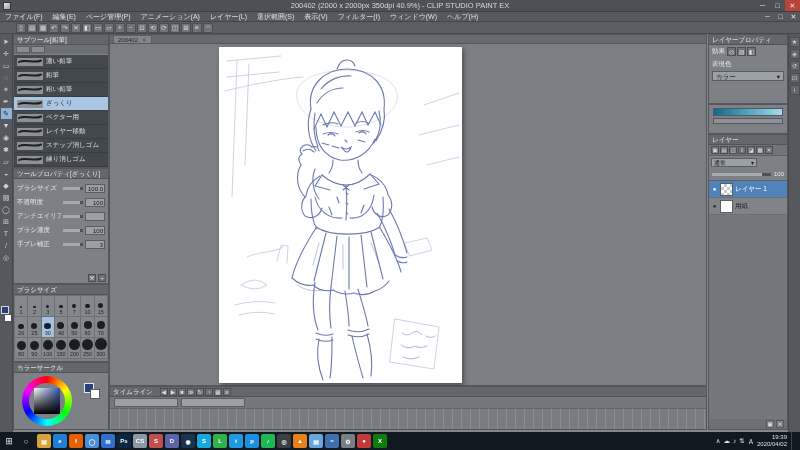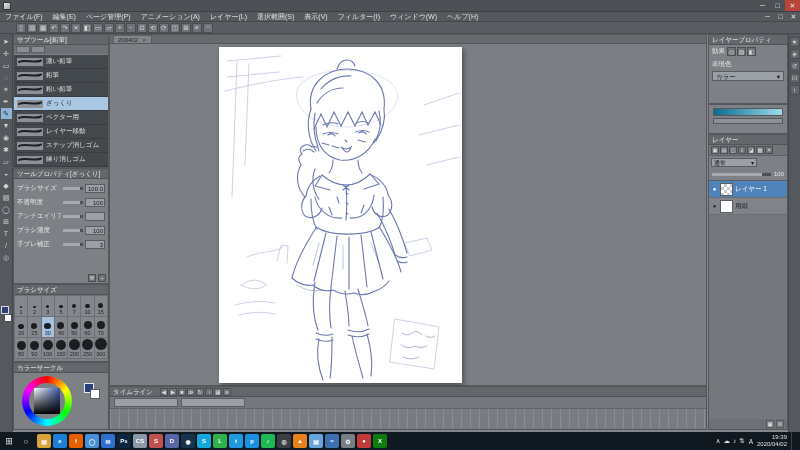--- a/index.html
+++ b/index.html
@@ -161,20 +161,21 @@
             font-size:6px; color:#fff; font-weight:bold; flex:none; }
   .tb-tray { margin-left:auto; display:flex; align-items:center; gap:4px; padding-right:5px; color:#dde1e4; font-size:6.5px; }
   .tb-clock { text-align:right; font-size:6px; line-height:7px; }
   .tb-edge { width:4px; height:18px; border-left:1px solid #3a4148; }
 </style>
 </head>
 <body>
 
 <div id="titlebar">
   <span id="app-ico"></span>
+  <span>200402 (2000 x 2000px 350dpi 40.9%) - CLIP STUDIO PAINT EX</span>
   <span class="wbtns">
     <span class="wbtn">─</span>
     <span class="wbtn">□</span>
     <span class="wbtn close">✕</span>
   </span>
 </div>
 
 <div id="menubar">
   <div class="menu-items">
       <span class="menu-item">ファイル(F)</span>

